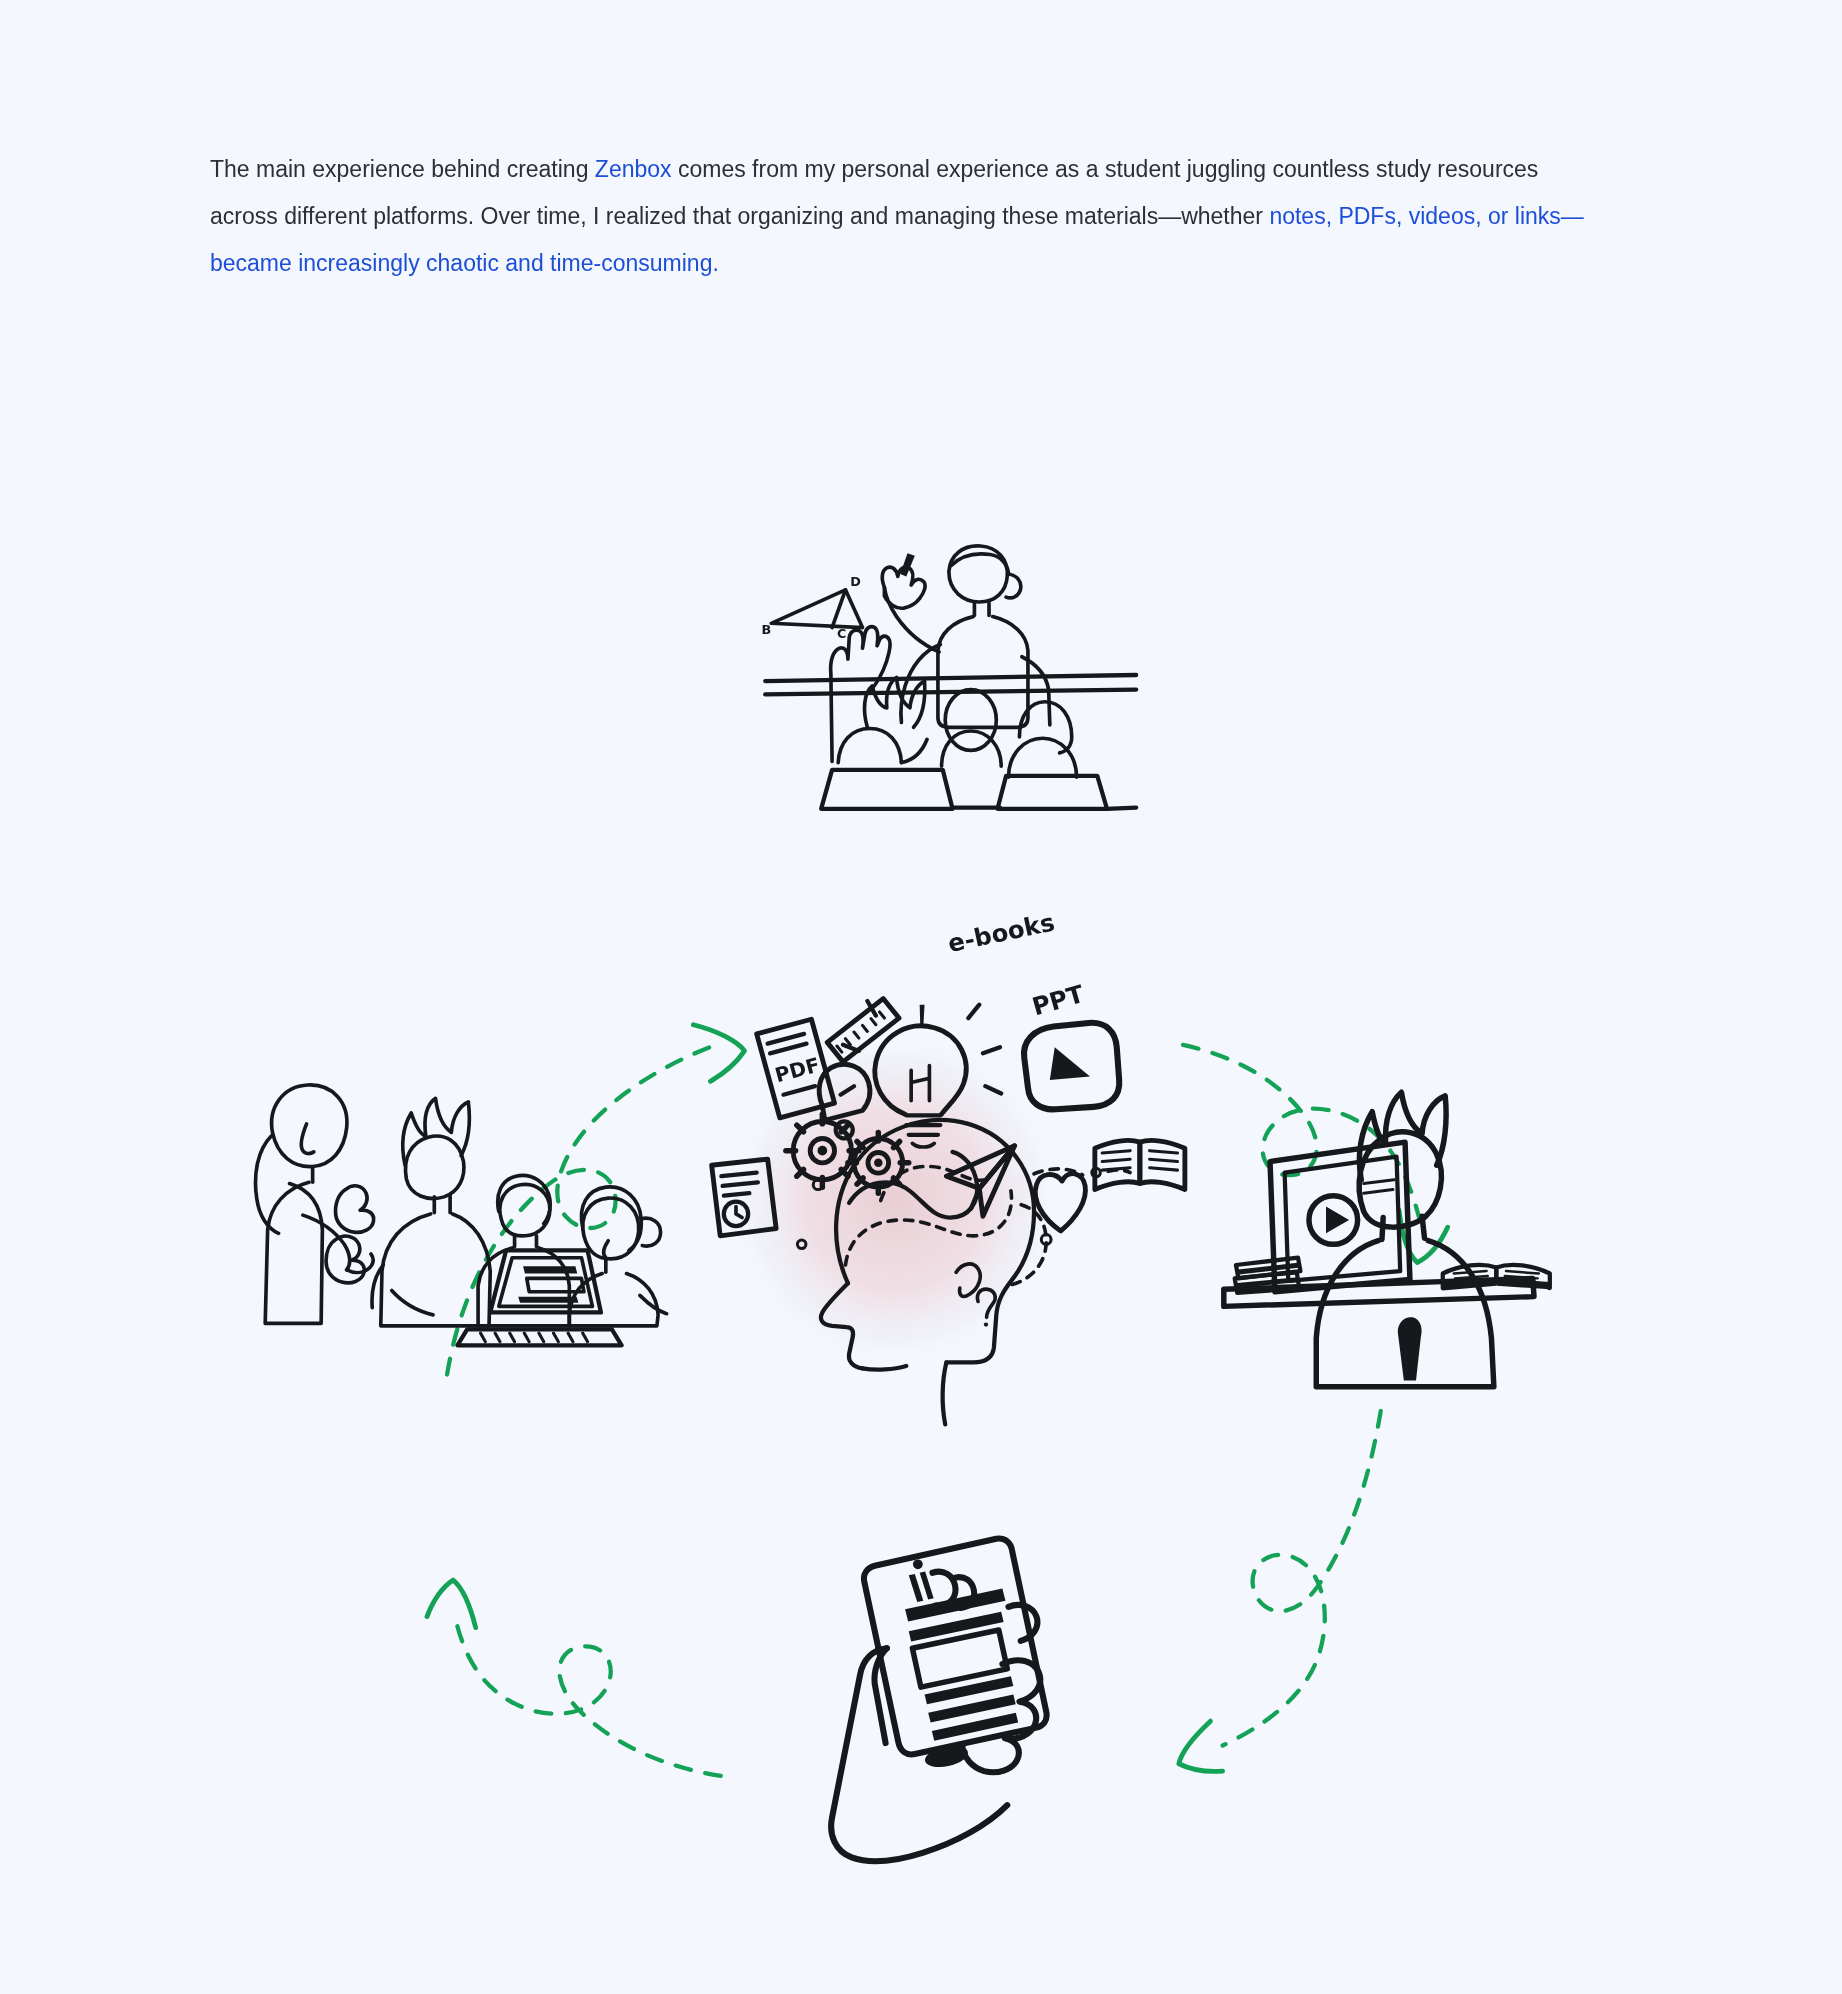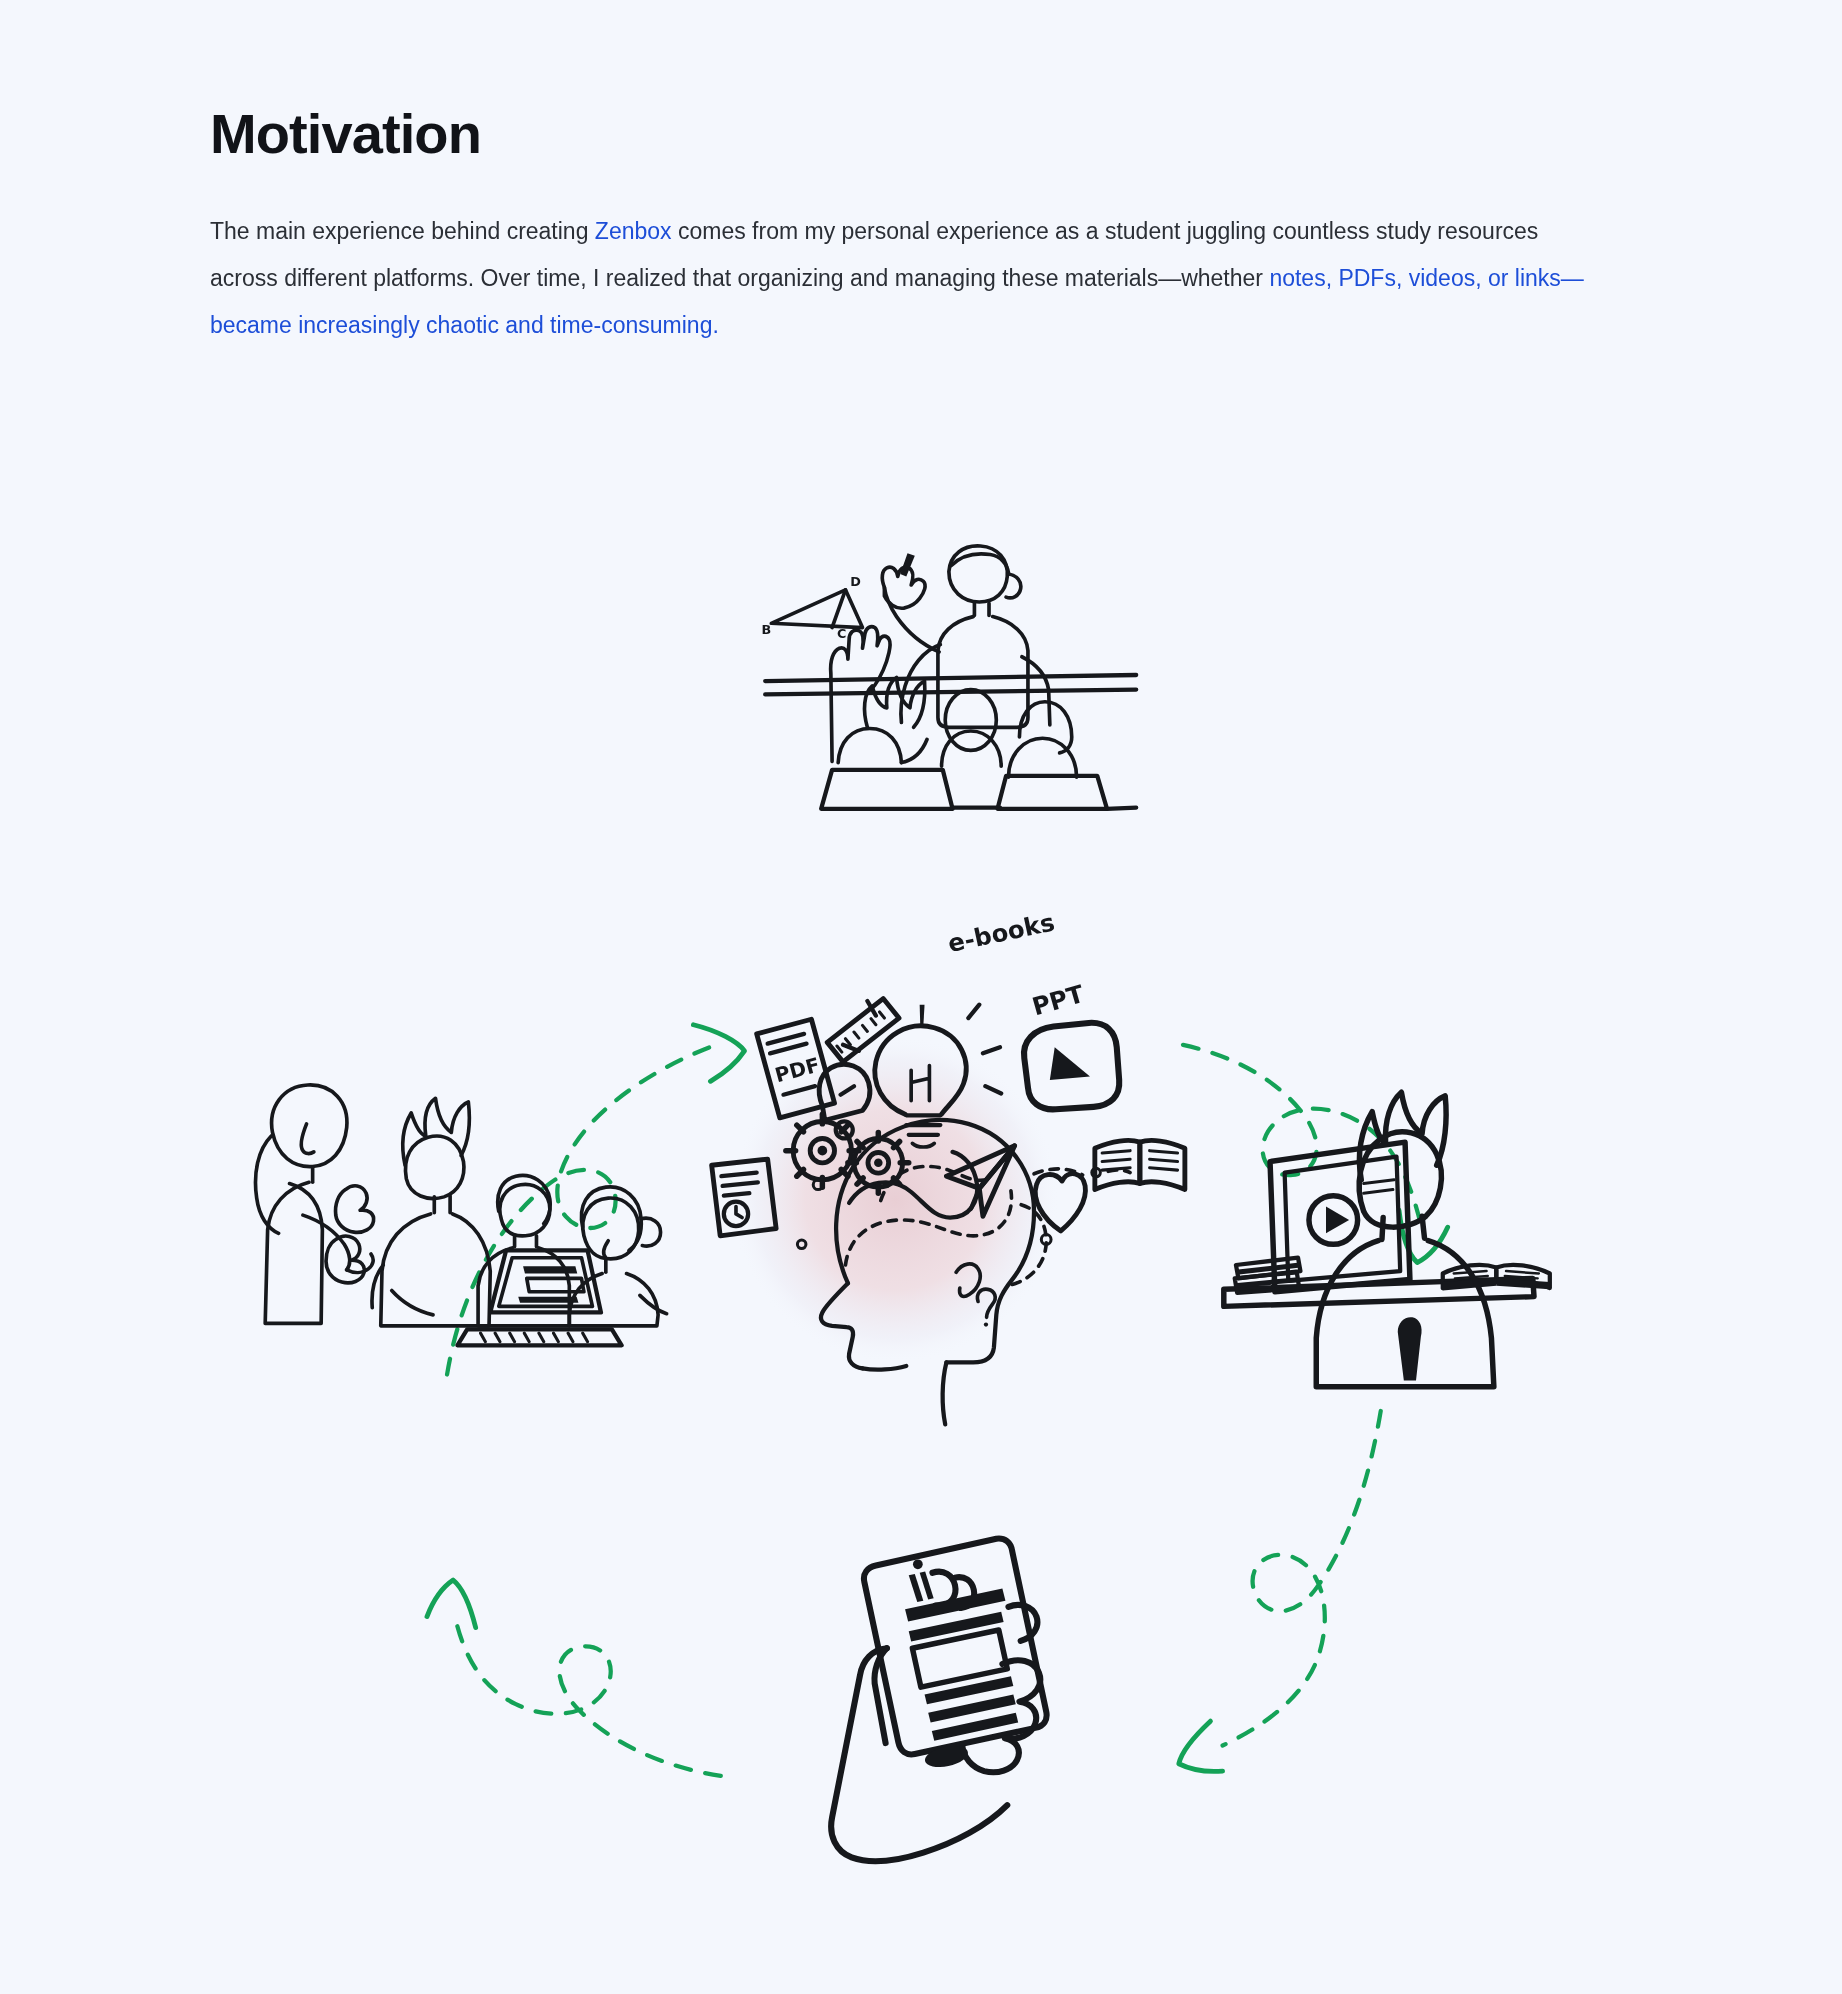--- a/index.html
+++ b/index.html
@@ -55,21 +55,20 @@
   .arrowhead { fill: none; stroke: #14a257; stroke-width: 8; stroke-linecap: round; stroke-linejoin: round; }
   .sketch-label { font-family: "DejaVu Sans", sans-serif; font-weight: 700; fill: #16181c; }
 </style>
 </head>
 <body>
 
 <div class="page">
 
   <div class="content">
 
-    <h1 class="page-title">Motivation</h1>
 
     <p class="para p1"><span>The main experience behind creating </span><b>Zenbox</b><span> comes from my personal experience as a student juggling countless study resources across different platforms. Over time, I realized that organizing and managing these materials—whether </span><b>notes, PDFs, videos, or links—became increasingly chaotic and time-consuming.</b></p>
 
 
   </div>
 
   <div class="diagram">
     <svg width="1843" height="1460" viewBox="0 0 3030 2400" xmlns="http://www.w3.org/2000/svg">
 
       <defs>

